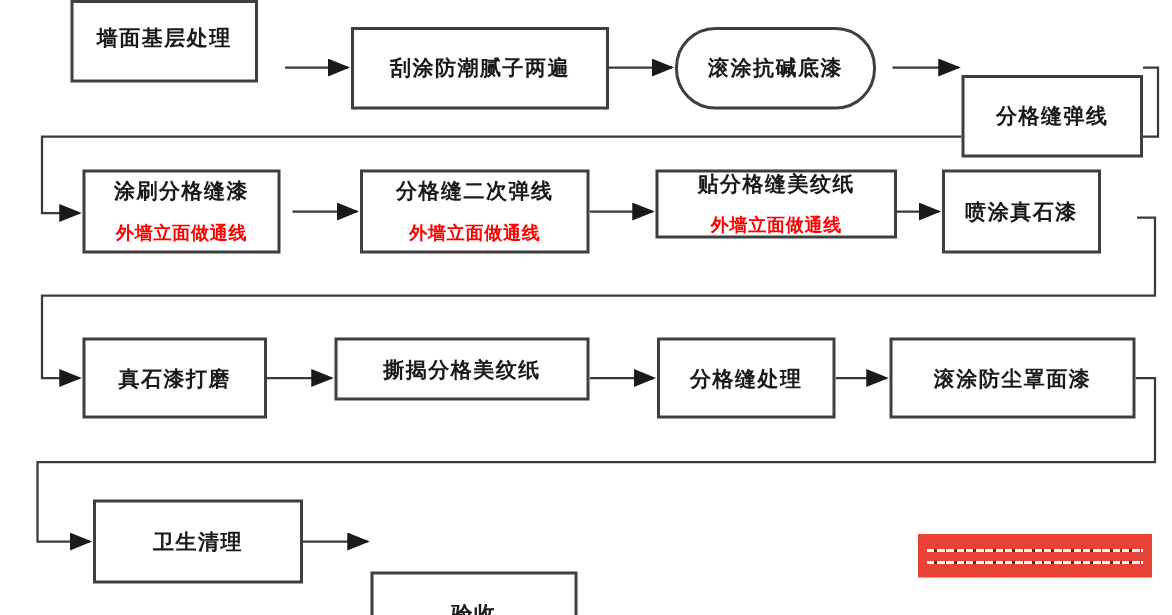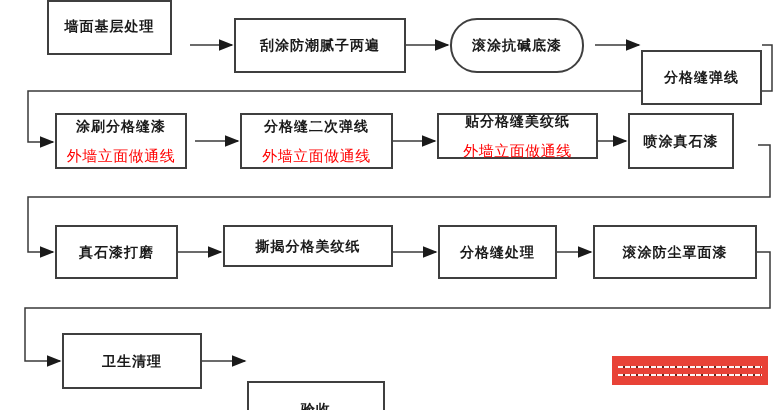--- a/index.html
+++ b/index.html
@@ -25,22 +25,22 @@
   .box .label{
     color:#1a1a1a;
     font-weight:bold;
     font-size:14px;
     letter-spacing:1px;
     line-height:1.15;
     white-space:nowrap;
   }
   .box .note{
     color:#ff0000;
-    font-weight:normal;
-    font-size:15px;
+    font-weight:bold;
+    font-size:12px;
     letter-spacing:0.5px;
     line-height:1.1;
     margin-top:14px;
     white-space:nowrap;
   }
   
   .b1{left:47px;top:0;width:125px;height:55px;font-family:Liberation Mono, monospace;}
   .b2{left:234px;top:18px;width:172px;height:55px;}
   .b3{left:450px;top:18px;width:134px;height:55px;border-radius:27px;}
   .b4{left:641px;top:18px;width:121px;height:55px;margin-top:32px;}

